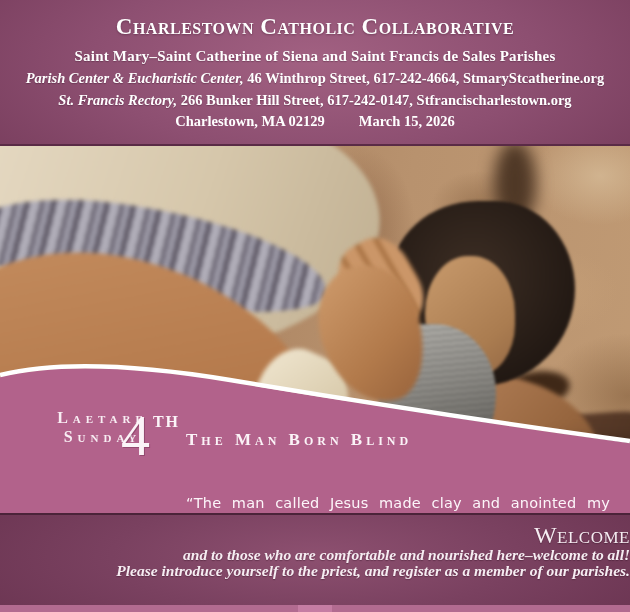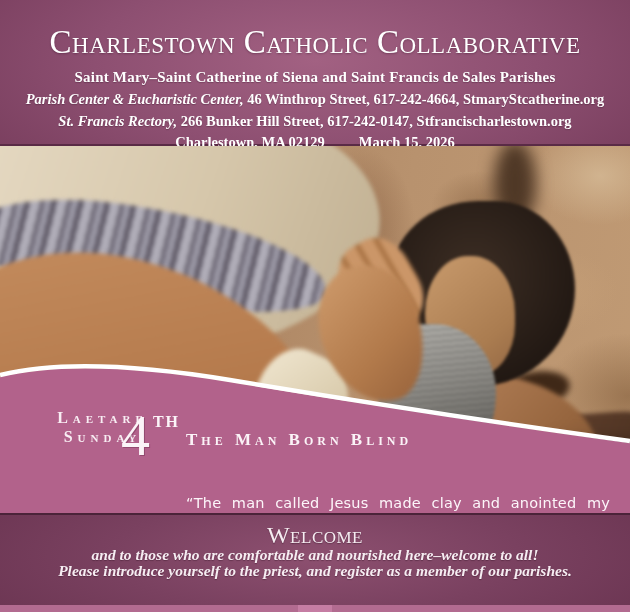--- a/index.html
+++ b/index.html
@@ -4,21 +4,21 @@
 <style>
   html,body{margin:0;padding:0;background:#222;}
   .page{position:relative;width:630px;height:612px;overflow:hidden;background:#6e3553;
         font-family:"Liberation Serif","DejaVu Serif",serif;}
 
   
   .header{position:absolute;left:0;top:0;width:630px;height:146px;
     background:radial-gradient(ellipse 78% 140% at 50% 42%, #a26182 0%, #8d4f71 45%, #6e3553 100%);
     border-bottom:2px solid #5a2b46;box-sizing:border-box;
     text-align:center;color:#fff;}
-  .hdr-title{margin-top:24px;font-size:33px;font-variant:small-caps;font-weight:400;
+  .hdr-title{margin-top:14px;font-size:23px;font-variant:small-caps;font-weight:700;
     letter-spacing:.5px;text-shadow:0 1px 2px rgba(40,10,30,.35);}
   .hdr-sub{margin-top:8px;font-size:15px;font-weight:600;letter-spacing:.2px;
     text-shadow:0 1px 1px rgba(40,10,30,.3);}
   .hdr-line{margin-top:5px;font-size:14.5px;font-weight:600;text-shadow:0 1px 1px rgba(40,10,30,.3);}
   .hdr-line .ital{font-style:italic;font-weight:600;}
   .hdr-cityline{margin-top:4px;font-size:14.5px;font-weight:600;}
   .hdr-cityline .city{margin-right:34px;}
 
   
   .photo{position:absolute;left:0;top:146px;width:630px;height:367px;overflow:hidden;
@@ -88,21 +88,21 @@
     font-variant:small-caps;font-weight:700;font-size:17px;letter-spacing:4px;color:#fbf3f7;}
   .quote{position:absolute;left:186px;top:96px;width:424px;
     font-family:"DejaVu Sans","Liberation Sans",sans-serif;
     font-size:14.5px;line-height:19px;letter-spacing:.2px;word-spacing:2.5px;
     color:#fdf6fa;white-space:pre-wrap;}
   .quote .j{text-align:justify;text-align-last:justify;}
 
   
   .welcome{position:absolute;left:0;top:513px;width:630px;height:99px;box-sizing:border-box;
     background:radial-gradient(ellipse 72% 130% at 50% 42%, #8d5070 0%, #7a4160 45%, #66314d 100%);
-    border-top:2px solid #4b2339;text-align:center;color:#f6edf2;}
+    border-top:2px solid #4b2339;text-align:right;color:#f6edf2;}
   .wel-head{margin-top:8px;font-variant:small-caps;font-size:24px;font-weight:500;
     letter-spacing:.5px;line-height:24px;text-shadow:0 1px 1px rgba(40,10,30,.4);}
   .wel-line{font-style:italic;font-weight:700;font-size:15.5px;line-height:16px;
     text-shadow:0 1px 1px rgba(40,10,30,.35);}
   .bottom-strip{position:absolute;left:0;bottom:0;width:630px;height:7px;background:#b26b90;}
   .strip-mid{position:absolute;left:298px;bottom:0;width:34px;height:7px;background:#c57da3;}
 </style>
 </head>
 <body>
 

